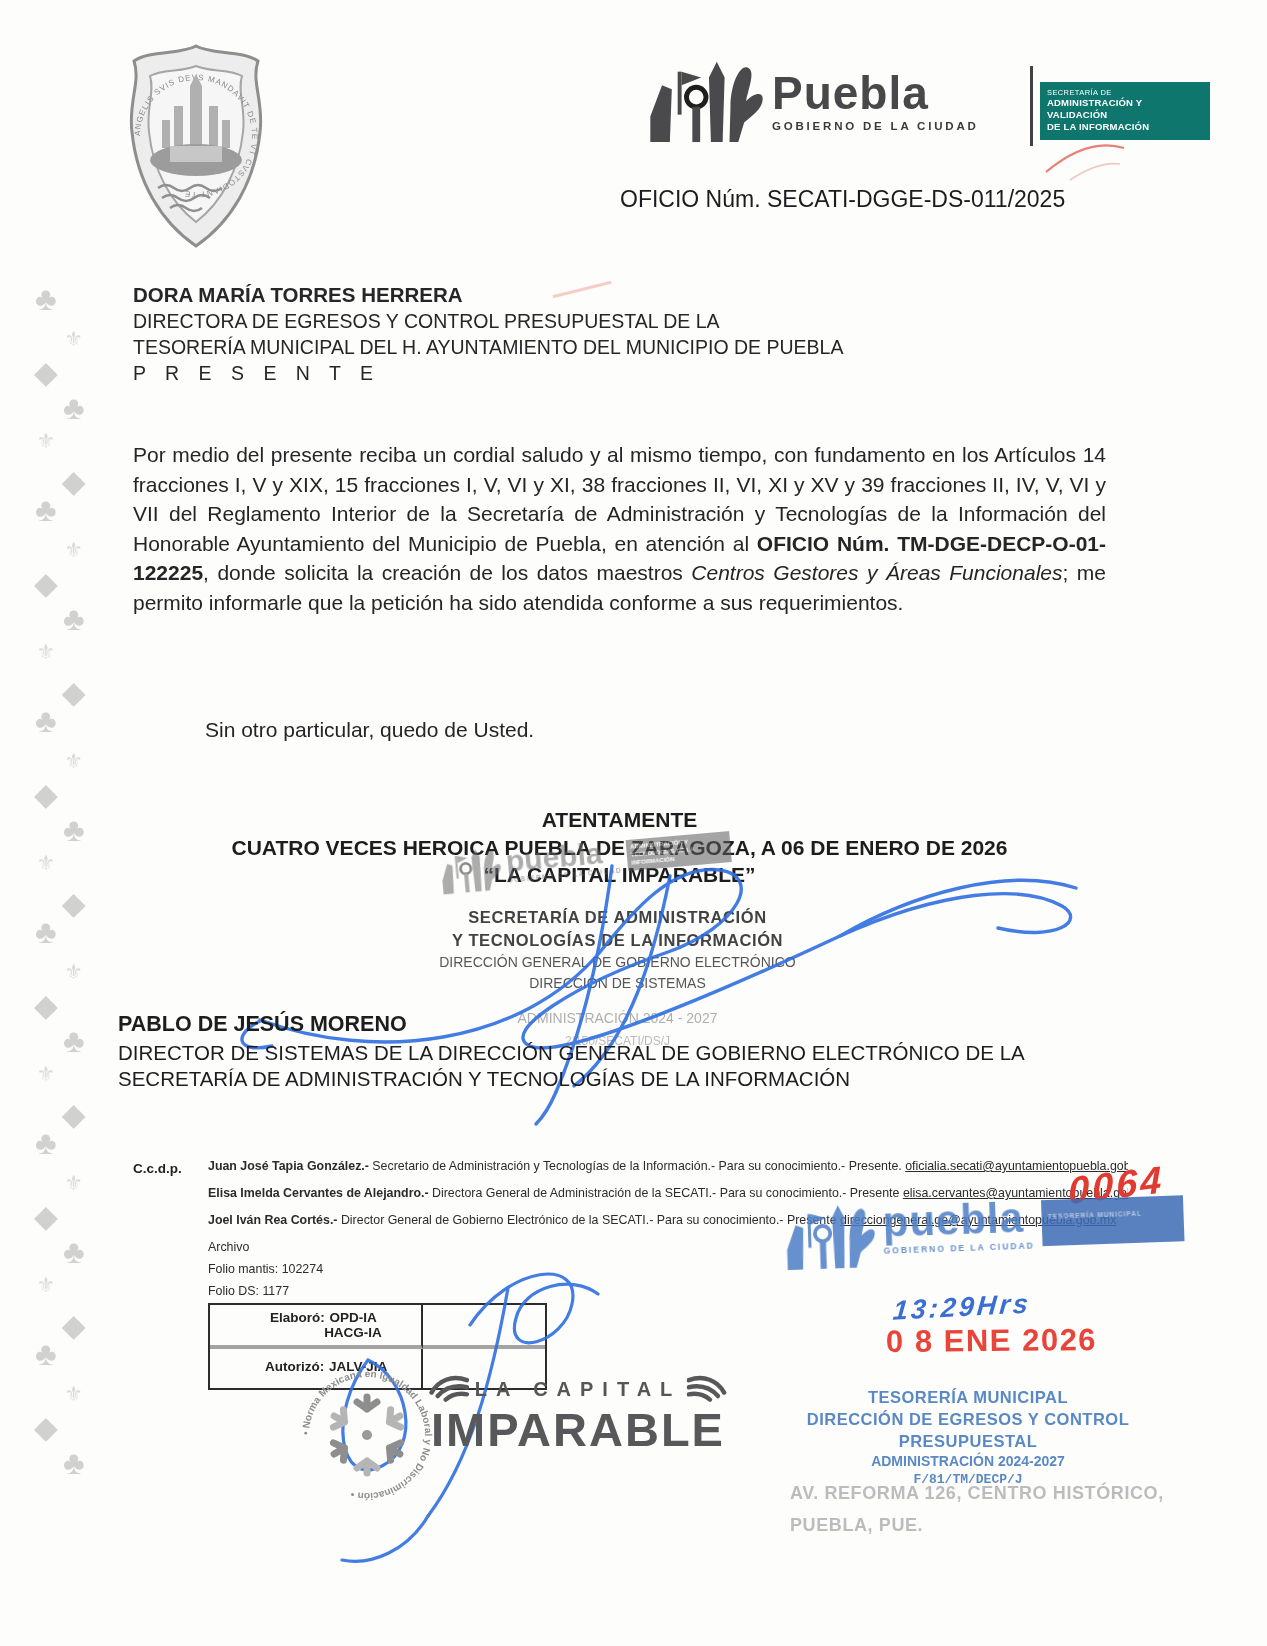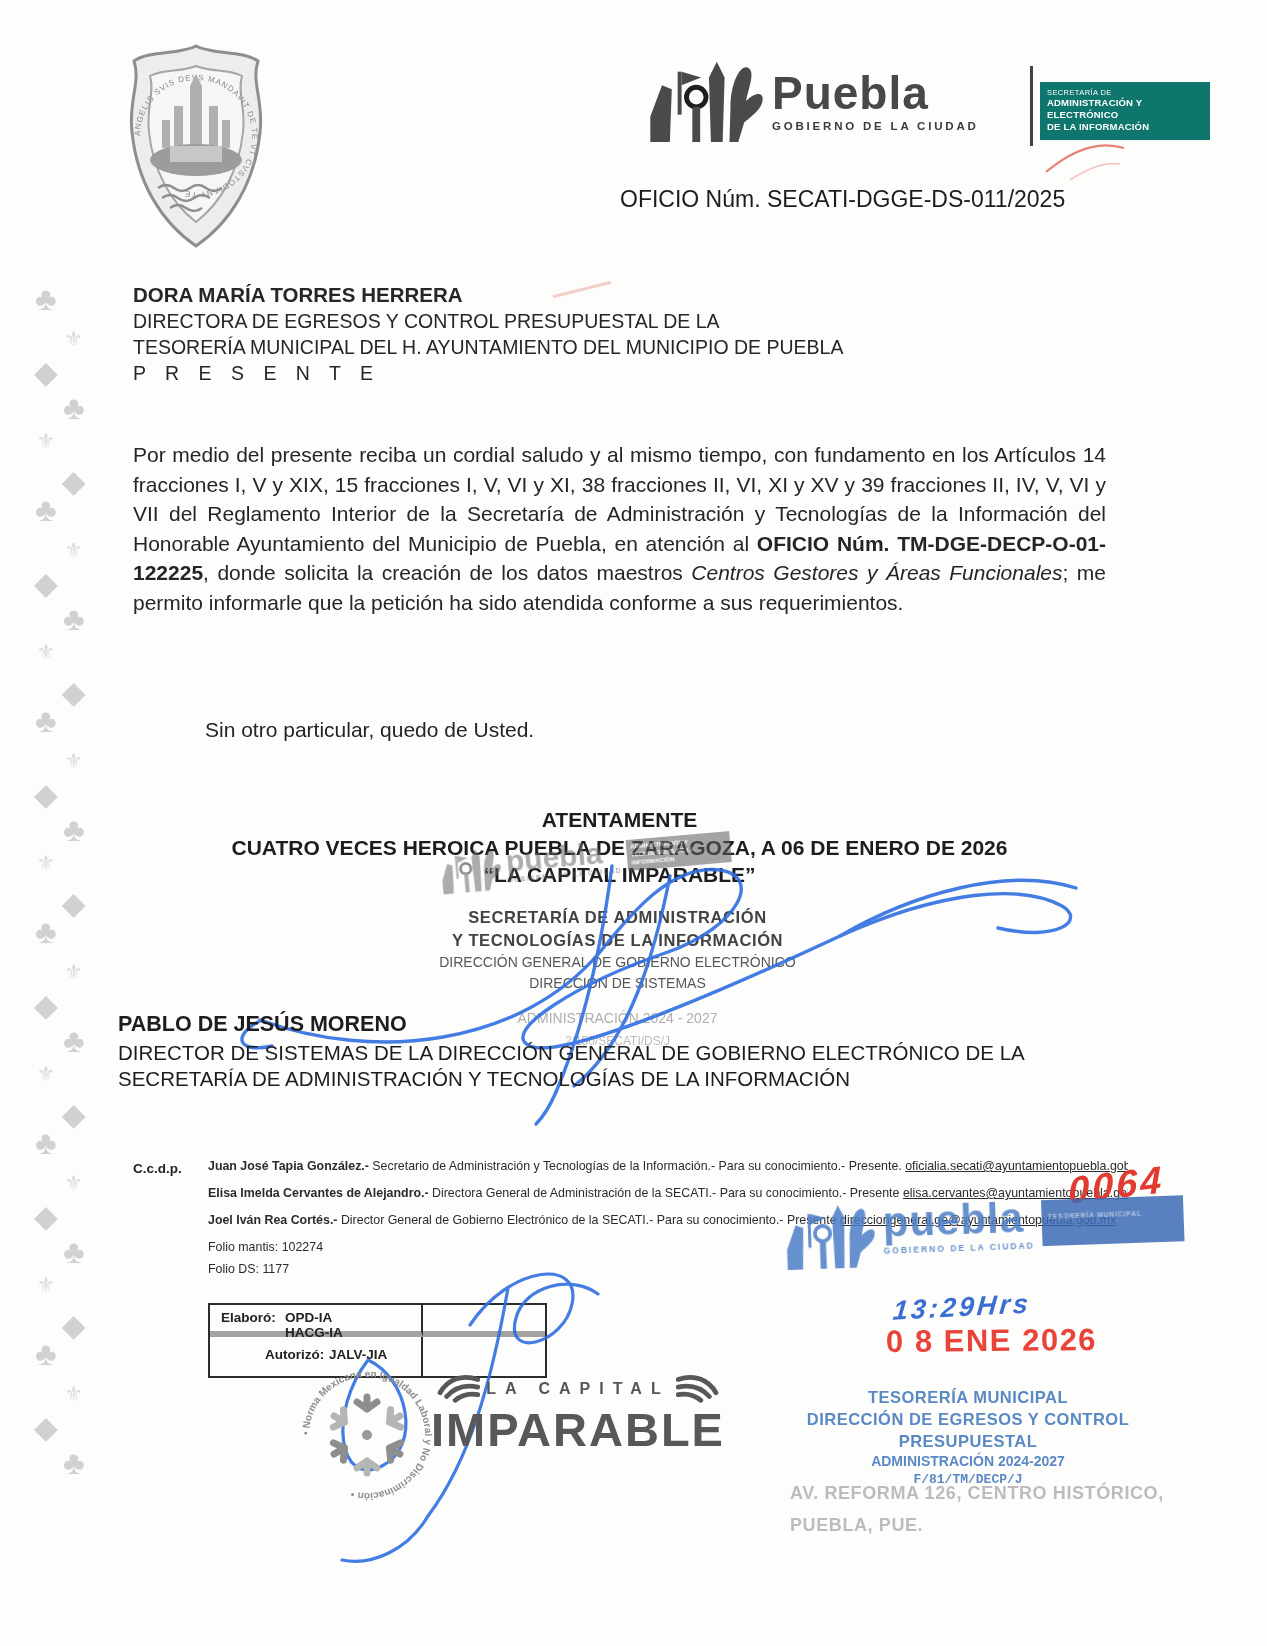--- a/index.html
+++ b/index.html
@@ -71,21 +71,21 @@
   #ccdp{left:208px;top:1159px;width:920px;font-size:12.4px;color:#2b2b2d;}
   .cc-row{height:27px;white-space:nowrap;overflow:hidden;}
   .cc-name{font-weight:700;}
   .cc-email{text-decoration:underline;}
   .cc-extra{height:22px;}
 
   
   #approval-table{left:208px;top:1303px;border:2px solid #2c2c2e;display:grid;grid-template-columns:213px 122px;background:#fdfdfc;}
   .at-cell{border-right:2px solid #2c2c2e;padding:5px 0 4px 11px;font-size:13.5px;font-weight:700;color:#222;}
   .at-cell.sig-cell{border-right:none;padding:0;}
-  .r1c{height:32px;box-sizing:border-box;border-bottom:6px solid #a3a3a3;}
+  .r1c{height:44px;box-sizing:border-box;border-bottom:4px solid #a3a3a3;text-align:center;}
   .r2c{height:39px;box-sizing:border-box;margin-left:44px;}
   .at-label{display:inline-block;width:64px;}
   .at-indent{margin-left:64px;}
 
   
   #hand-folio{left:1068px;top:1164px;font-size:38px;font-style:italic;font-weight:600;color:#e03a31;transform:rotate(-7deg) skewX(-6deg);letter-spacing:3px;}
   #blue-stamp{left:785px;top:1192px;width:410px;display:flex;align-items:flex-start;transform:rotate(-2deg);opacity:.85;filter:blur(.3px);color:#4d7ec6;}
   #blue-stamp svg{width:92px;height:76px;fill:#4d7ec6;}
   .bs-word{font-size:42px;font-weight:800;line-height:1;margin-top:6px;letter-spacing:1px;}
   .bs-tag{font-size:8.5px;font-weight:700;letter-spacing:2px;margin-top:2px;}
@@ -96,21 +96,21 @@
   #dept-stamp{left:793px;top:1386px;width:350px;text-align:center;color:#4379bd;font-weight:700;opacity:.88;}
   .dp-l1{font-size:16.5px;line-height:22px;letter-spacing:.5px;}
   .dp-l4{font-size:14px;line-height:19px;}
   .dp-l5{font-size:13px;line-height:17px;font-family:Liberation Mono, monospace;}
   #address{left:790px;top:1477px;color:#bcbcbe;font-weight:700;font-size:18px;letter-spacing:.6px;line-height:32px;}
 
   
   #seal{left:296px;top:1364px;}
   #capital-logo{left:428px;top:1372px;width:300px;text-align:center;color:#565658;}
   .cap-row{display:flex;align-items:center;justify-content:center;gap:6px;}
-  .cap-top{font-size:16px;font-weight:800;letter-spacing:9px;color:#565658;white-space:nowrap;}
+  .cap-top{font-size:20px;font-weight:800;letter-spacing:9px;color:#565658;white-space:nowrap;}
   .cap-bottom{font-size:47px;font-weight:800;letter-spacing:2px;line-height:1;margin-top:0px;color:#58585a;}
   .wing{width:44px;height:34px;stroke:#58585a;stroke-width:5;fill:none;stroke-linecap:round;}
   .wing.flip{transform:scaleX(-1);}
 
   
   .sig{pointer-events:none;}
   .red-mark{pointer-events:none;}
 </style>
 </head>
 <body>
@@ -203,21 +203,21 @@
         <use href="#city-icons"></use>
       </svg>
     <div class="brand-textcol">
       <div class="brand-wordmark">Puebla</div>
       <div class="brand-tagline">GOBIERNO DE LA CIUDAD</div>
     </div>
   </div>
   <div class="abs" id="brand-divider"></div>
   <div class="abs" id="secretary-box">
     <div class="sec-pre">SECRETARÍA DE</div>
-    <div class="sec-bold">ADMINISTRACIÓN Y ELECTRÓNICO</div>
+    <div class="sec-bold">ADMINISTRACIÓN Y VALIDACIÓN</div>
     <div class="sec-bold">DE LA INFORMACIÓN</div>
   </div>
 
   <div class="abs" id="oficio-num">OFICIO Núm. SECATI-DGGE-DS-011/2025</div>
 
   <svg class="abs red-mark" style="left:1040px;top:128px" width="90" height="60">
     <path d="M6 44 C 32 22, 58 12, 84 20" stroke="#e05548" stroke-width="2.2" fill="none" opacity=".75"></path>
     <path d="M30 52 C 48 40, 66 34, 80 36" stroke="#e89b94" stroke-width="1.6" fill="none" opacity=".55"></path>
   </svg>
   <div class="abs red-mark" style="left:552px;top:288px;width:60px;height:3px;background:#f0b4ad;transform:rotate(-14deg);opacity:.65"></div>
@@ -275,20 +275,21 @@
     <div class="sg-name">PABLO DE JESÚS MORENO</div>
     <div class="sg-title">DIRECTOR DE SISTEMAS DE LA DIRECCIÓN GENERAL DE GOBIERNO ELECTRÓNICO DE LA</div>
     <div class="sg-title">SECRETARÍA DE ADMINISTRACIÓN Y TECNOLOGÍAS DE LA INFORMACIÓN</div>
   </div>
 
   <div class="abs" id="ccdp-label">C.c.d.p.</div>
   <div class="abs" id="ccdp">
     <div class="cc-row"><span class="cc-name">Juan José Tapia González.-</span><span> Secretario de Administración y Tecnologías de la Información.- Para su conocimiento.- Presente. </span><span class="cc-email">oficialia.secati@ayuntamientopuebla.gob.mx</span></div>
     <div class="cc-row"><span class="cc-name">Elisa Imelda Cervantes de Alejandro.-</span><span> Directora General de Administración de la SECATI.- Para su conocimiento.- Presente </span><span class="cc-email">elisa.cervantes@ayuntamientopuebla.gob.mx</span></div>
     <div class="cc-row"><span class="cc-name">Joel Iván Rea Cortés.-</span><span> Director General de Gobierno Electrónico de la SECATI.- Para su conocimiento.- Presente </span><span class="cc-email">direcciongeneral.ge@ayuntamientopuebla.gob.mx</span></div>
+    <div class="cc-row cc-extra">Archivo</div>
     <div class="cc-row cc-extra">Folio mantis: 102274</div>
     <div class="cc-row cc-extra">Folio DS: 1177</div>
   </div>
 
   <div class="abs" id="approval-table">
     <div class="at-cell r1c">
       <div><span class="at-label">Elaboró:</span><span>OPD-IA</span></div>
       <div class="at-indent">HACG-IA</div>
     </div>
     <div class="at-cell sig-cell r1c"></div>

